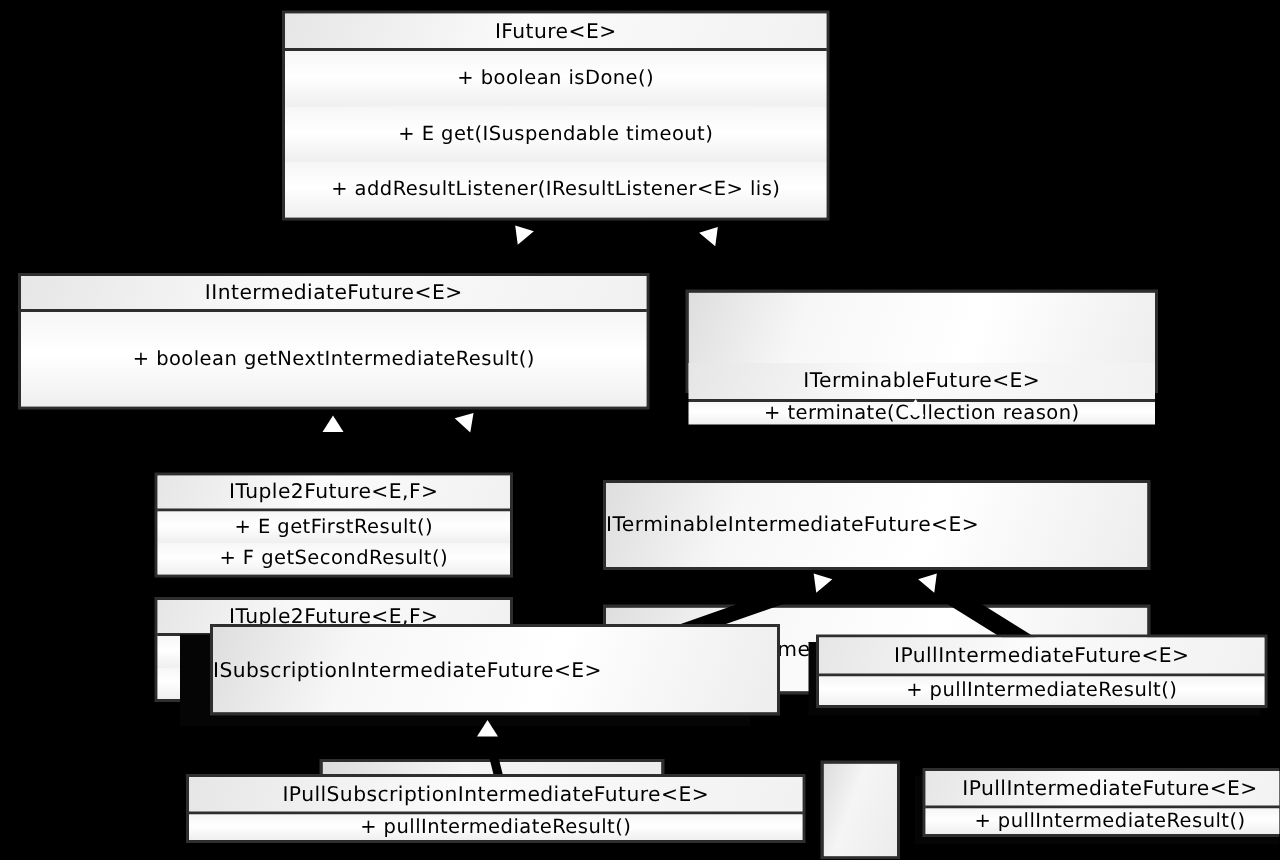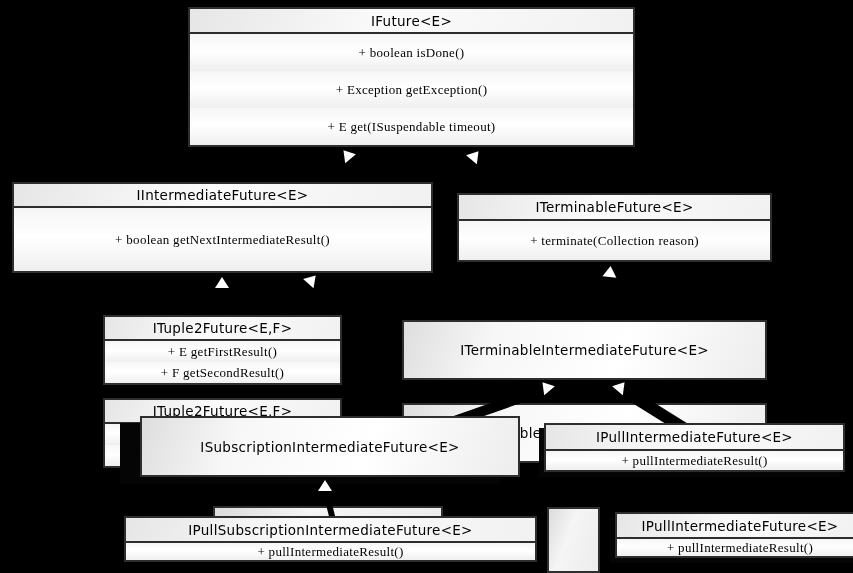--- a/index.html
+++ b/index.html
@@ -11,27 +11,27 @@
     position:absolute;display:flex;flex-direction:column;
     border:2px solid #2e2e2e;box-sizing:border-box;
     background:linear-gradient(110deg,#dedede 0%,#f7f7f7 25%,#ffffff 60%,#ededed 100%);
   }
   .uml-title{
     flex:0 0 auto;display:flex;align-items:center;justify-content:center;
     border-bottom:2px solid #2e2e2e;font-size:13.5px;letter-spacing:.3px;
     background:linear-gradient(110deg,#e6e6e6 0%,#fbfbfb 45%,#f1f1f1 100%);
     white-space:pre;overflow:hidden;
   }
-  .uml-body{flex:1 1 auto;display:flex;flex-direction:column;font-family:Liberation Serif, serif;}
+  .uml-body{flex:1 1 auto;display:flex;flex-direction:column;}
   .uml-m{
     flex:1 1 auto;display:flex;align-items:center;justify-content:center;
     font-size:13px;letter-spacing:.3px;white-space:pre;overflow:hidden;
     background:linear-gradient(180deg,#f6f6f6 0%,#ffffff 45%,#efefef 100%);
   }
-  .nameonly{justify-content:center;align-items:center;display:flex;font-size:13.5px;letter-spacing:.3px;white-space:pre;overflow:hidden;}
+  .nameonly{justify-content:center;display:flex;font-size:13.5px;letter-spacing:.3px;white-space:pre;overflow:hidden;}
   .frag{position:absolute;border:2px solid #2e2e2e;box-sizing:border-box;
     background:linear-gradient(110deg,#dcdcdc 0%,#f5f5f5 40%,#ececec 100%);}
   .arrowhead{
     position:absolute;width:0;height:0;z-index:6;
     border-left:7px solid transparent;border-right:7px solid transparent;
     border-bottom:11px solid #ffffff;
   }
   #lines{position:absolute;left:0;top:0;z-index:3;}
   .z1{z-index:1}.z2{z-index:2}.z4{z-index:4}
   .shadow-big{box-shadow:-20px 7px 0 #050505;}
@@ -60,38 +60,38 @@
     <line x1="347" y1="157" x2="262" y2="184" stroke="#000" stroke-width="5"></line>
     <line x1="475" y1="157" x2="585" y2="195" stroke="#000" stroke-width="5"></line>
     <line x1="222" y1="286" x2="222" y2="316" stroke="#000" stroke-width="5"></line>
     <line x1="313" y1="284" x2="460" y2="322" stroke="#000" stroke-width="5"></line>
     <line x1="610" y1="274" x2="610" y2="321" stroke="#000" stroke-width="5"></line>
     <line x1="546" y1="389" x2="446" y2="424" stroke="#000" stroke-width="10"></line>
     <line x1="621" y1="389" x2="690" y2="432" stroke="#000" stroke-width="12"></line>
     <line x1="325" y1="488" x2="333" y2="520" stroke="#000" stroke-width="6"></line>
   </svg>
 
-  <div class="uml-box z4" style="left:188px;top:7px;width:447px;height:140px;">
+  <div class="uml-box z4" style="left:188px;top:7px;width:365px;height:140px;">
     <div class="uml-title" style="height:23px;">IFuture&lt;E&gt;</div>
     <div class="uml-body">
       <div class="uml-m">+ boolean isDone()</div>
-      <div class="uml-m">+ Exception getException()</div>
       <div class="uml-m">+ E get(ISuspendable timeout)</div>
+      <div class="uml-m">+ addResultListener(IResultListener&lt;E&gt; lis)</div>
     </div>
   </div>
 
   <div class="uml-box z4" style="left:12px;top:182px;width:421px;height:91px;">
     <div class="uml-title" style="height:22px;">IIntermediateFuture&lt;E&gt;</div>
     <div class="uml-body">
       <div class="uml-m">+ boolean getNextIntermediateResult()</div>
     </div>
   </div>
 
   <div class="uml-box z4" style="left:457px;top:193px;width:315px;height:69px;">
-    <div class="uml-title" style="height:24px;">ITerminableFuture&lt;E&gt;</div>
+    <div class="uml-title" style="height:24px;margin-top:47px;">ITerminableFuture&lt;E&gt;</div>
     <div class="uml-body">
       <div class="uml-m">+ terminate(Collection reason)</div>
     </div>
   </div>
 
   <div class="uml-box z4" style="left:103px;top:315px;width:239px;height:70px;">
     <div class="uml-title" style="height:22px;">ITuple2Future&lt;E,F&gt;</div>
     <div class="uml-body">
       <div class="uml-m">+ E getFirstResult()</div>
       <div class="uml-m">+ F getSecondResult()</div>

